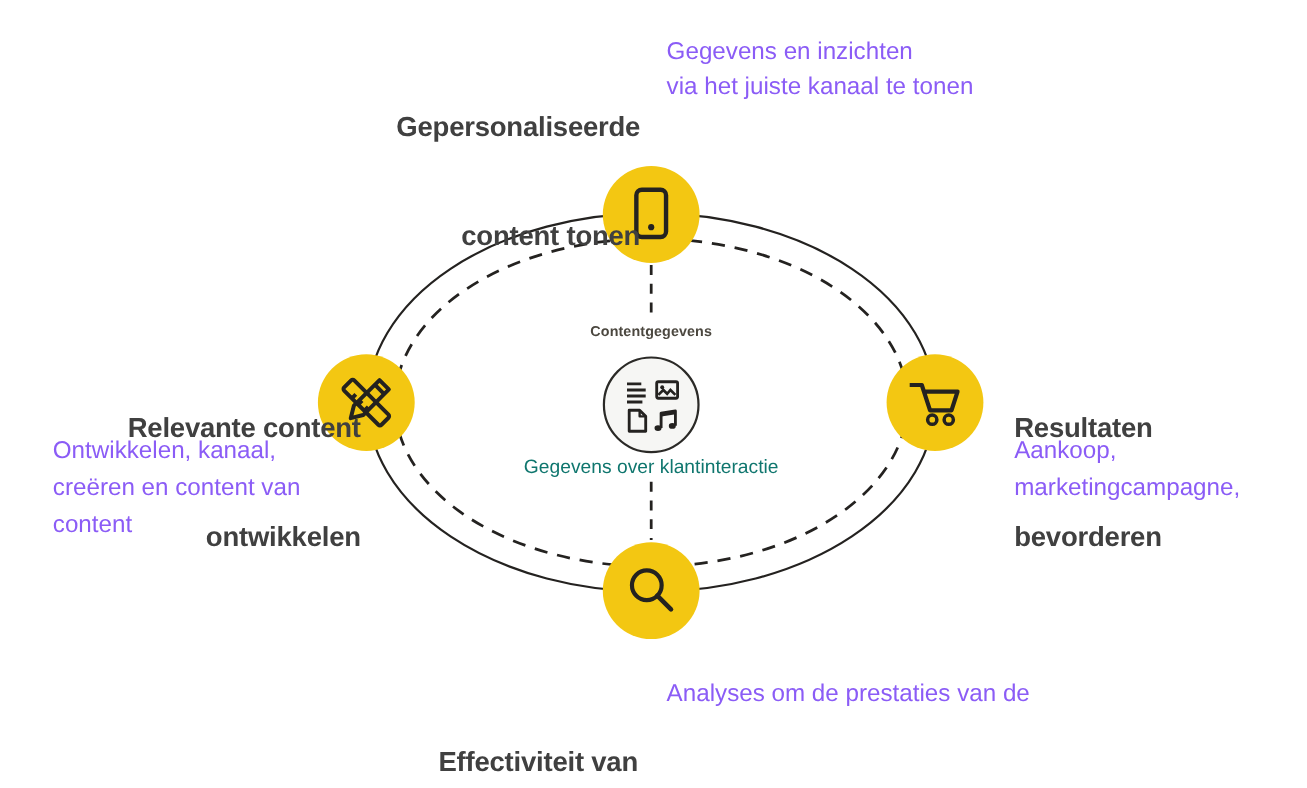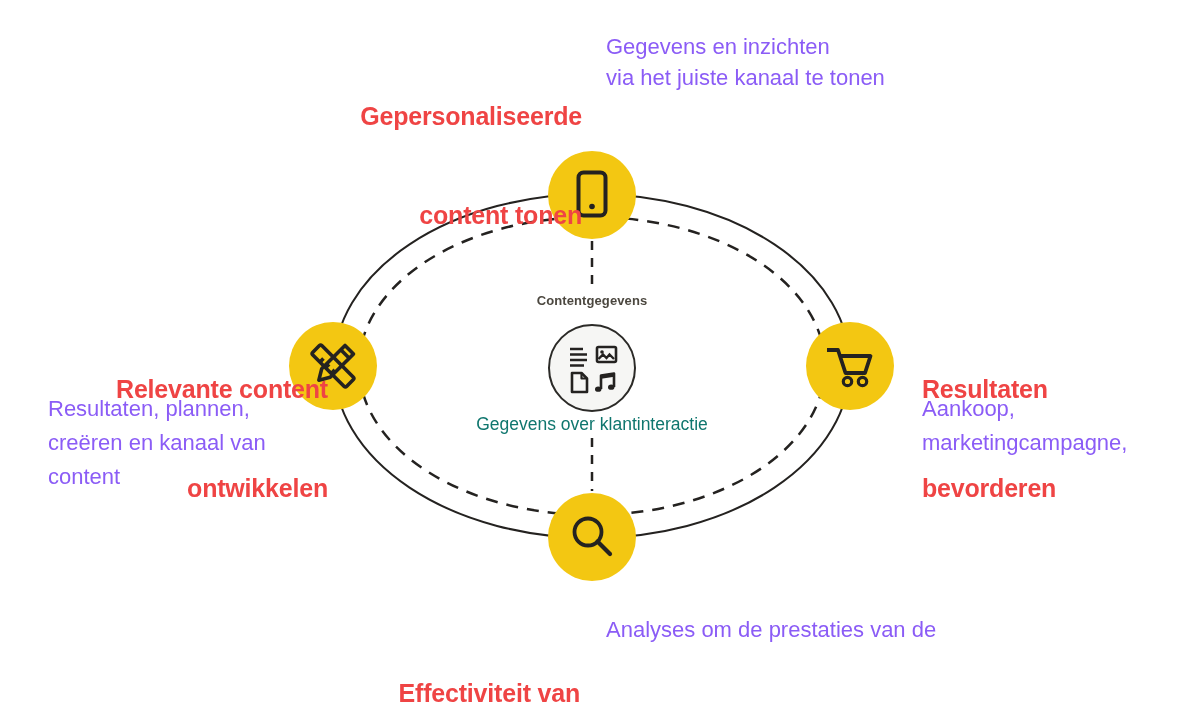--- a/index.html
+++ b/index.html
@@ -23,21 +23,21 @@
   }
   .center-label-top{
     position:absolute;left:442px;top:293px;width:300px;text-align:center;
     font-size:13px;font-weight:700;color:#4B473F;letter-spacing:0.1px;
   }
   .center-label-bottom{
     position:absolute;left:417px;top:414px;width:350px;text-align:center;
     font-size:17.5px;font-weight:400;color:#0f766e;
   }
   .heading{
-    position:absolute;font-size:25px;font-weight:700;color:#ef4444;
+    position:absolute;font-size:25px;font-weight:700;color:#404040;
     line-height:33px;letter-spacing:-0.2px;white-space:pre-wrap;
   }
   .body-text{
     position:absolute;font-size:22px;font-weight:400;color:#8b5cf6;line-height:32px;
   }
   .h-top{left:280px;top:34px;width:302px;text-align:right;}
   .d-top{left:606px;top:31px;width:360px;line-height:31px;}
   .h-left{left:48px;top:307px;width:280px;text-align:right;}
   .d-left{left:48px;top:392px;width:280px;line-height:34px;}
   .h-right{left:922px;top:307px;width:260px;text-align:left;}
@@ -127,22 +127,22 @@
   <div class="body-text d-top">
     <div>Gegevens en inzichten</div>
     <div>via het juiste kanaal te tonen</div>
   </div>
 
   <div class="heading h-left">
     <div>Relevante content</div>
     <div>ontwikkelen</div>
   </div>
   <div class="body-text d-left">
-    <div>Resultaten, plannen,</div>
-    <div>creëren en kanaal van</div>
+    <div>Ontwikkelen, kanaal,</div>
+    <div>creëren en content van</div>
     <div>content</div>
   </div>
 
   <div class="heading h-right">
     <div>Resultaten</div>
     <div>bevorderen</div>
   </div>
   <div class="body-text d-right">
     <div>Aankoop,</div>
     <div>marketingcampagne,</div>

